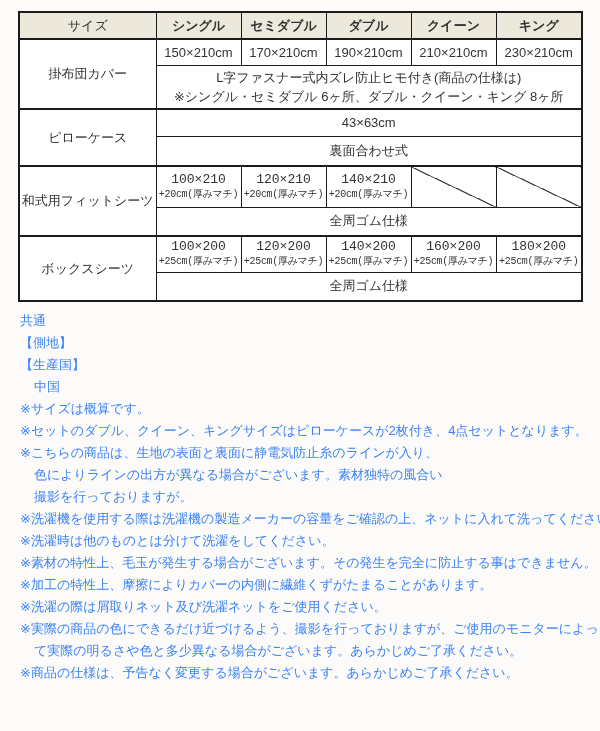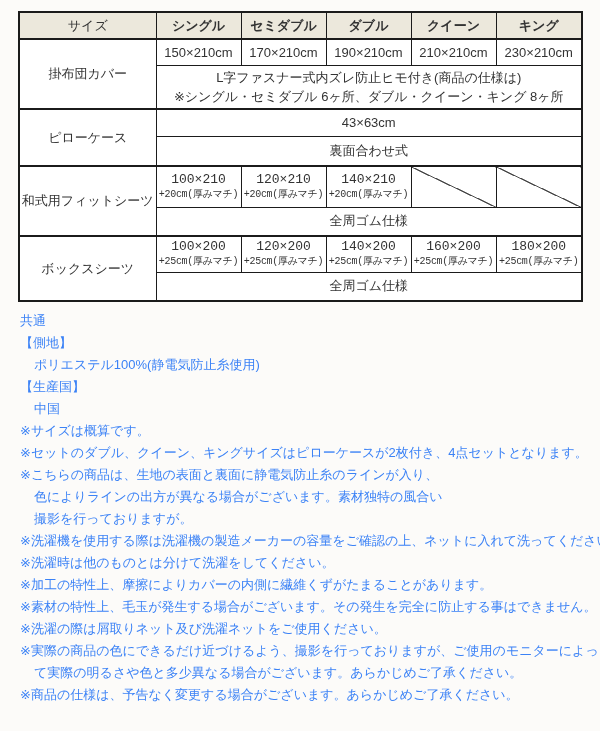--- a/index.html
+++ b/index.html
@@ -146,29 +146,28 @@
     <tr style="height:29px">
       <td colspan="5">全周ゴム仕様</td>
     </tr>
   </tbody>
     </table>
 </div>
 
 <div class="notes">
     <div class="note-line">共通</div>
     <div class="note-line">【側地】</div>
-    <div class="note-line ind">ポリエステル100%(静電気防止糸使用)</div>
     <div class="note-line">【生産国】</div>
     <div class="note-line ind">中国</div>
     <div class="note-line">※サイズは概算です。</div>
     <div class="note-line">※セットのダブル、クイーン、キングサイズはピローケースが2枚付き、4点セットとなります。</div>
     <div class="note-line">※こちらの商品は、生地の表面と裏面に静電気防止糸のラインが入り、</div>
     <div class="note-line ind">色によりラインの出方が異なる場合がございます。素材独特の風合い</div>
     <div class="note-line ind">撮影を行っておりますが。</div>
     <div class="note-line">※洗濯機を使用する際は洗濯機の製造メーカーの容量をご確認の上、ネットに入れて洗ってください。</div>
     <div class="note-line">※洗濯時は他のものとは分けて洗濯をしてください。</div>
+    <div class="note-line">※素材の特性上、毛玉が発生する場合がございます。その発生を完全に防止する事はできません。</div>
     <div class="note-line">※加工の特性上、摩擦によりカバーの内側に繊維くずがたまることがあります。</div>
-    <div class="note-line">※素材の特性上、毛玉が発生する場合がございます。その発生を完全に防止する事はできません。</div>
     <div class="note-line">※洗濯の際は屑取りネット及び洗濯ネットをご使用ください。</div>
     <div class="note-line">※実際の商品の色にできるだけ近づけるよう、撮影を行っておりますが、ご使用のモニターによっ</div>
     <div class="note-line ind">て実際の明るさや色と多少異なる場合がございます。あらかじめご了承ください。</div>
     <div class="note-line">※商品の仕様は、予告なく変更する場合がございます。あらかじめご了承ください。</div>
   </div>
 
 </body></html>

